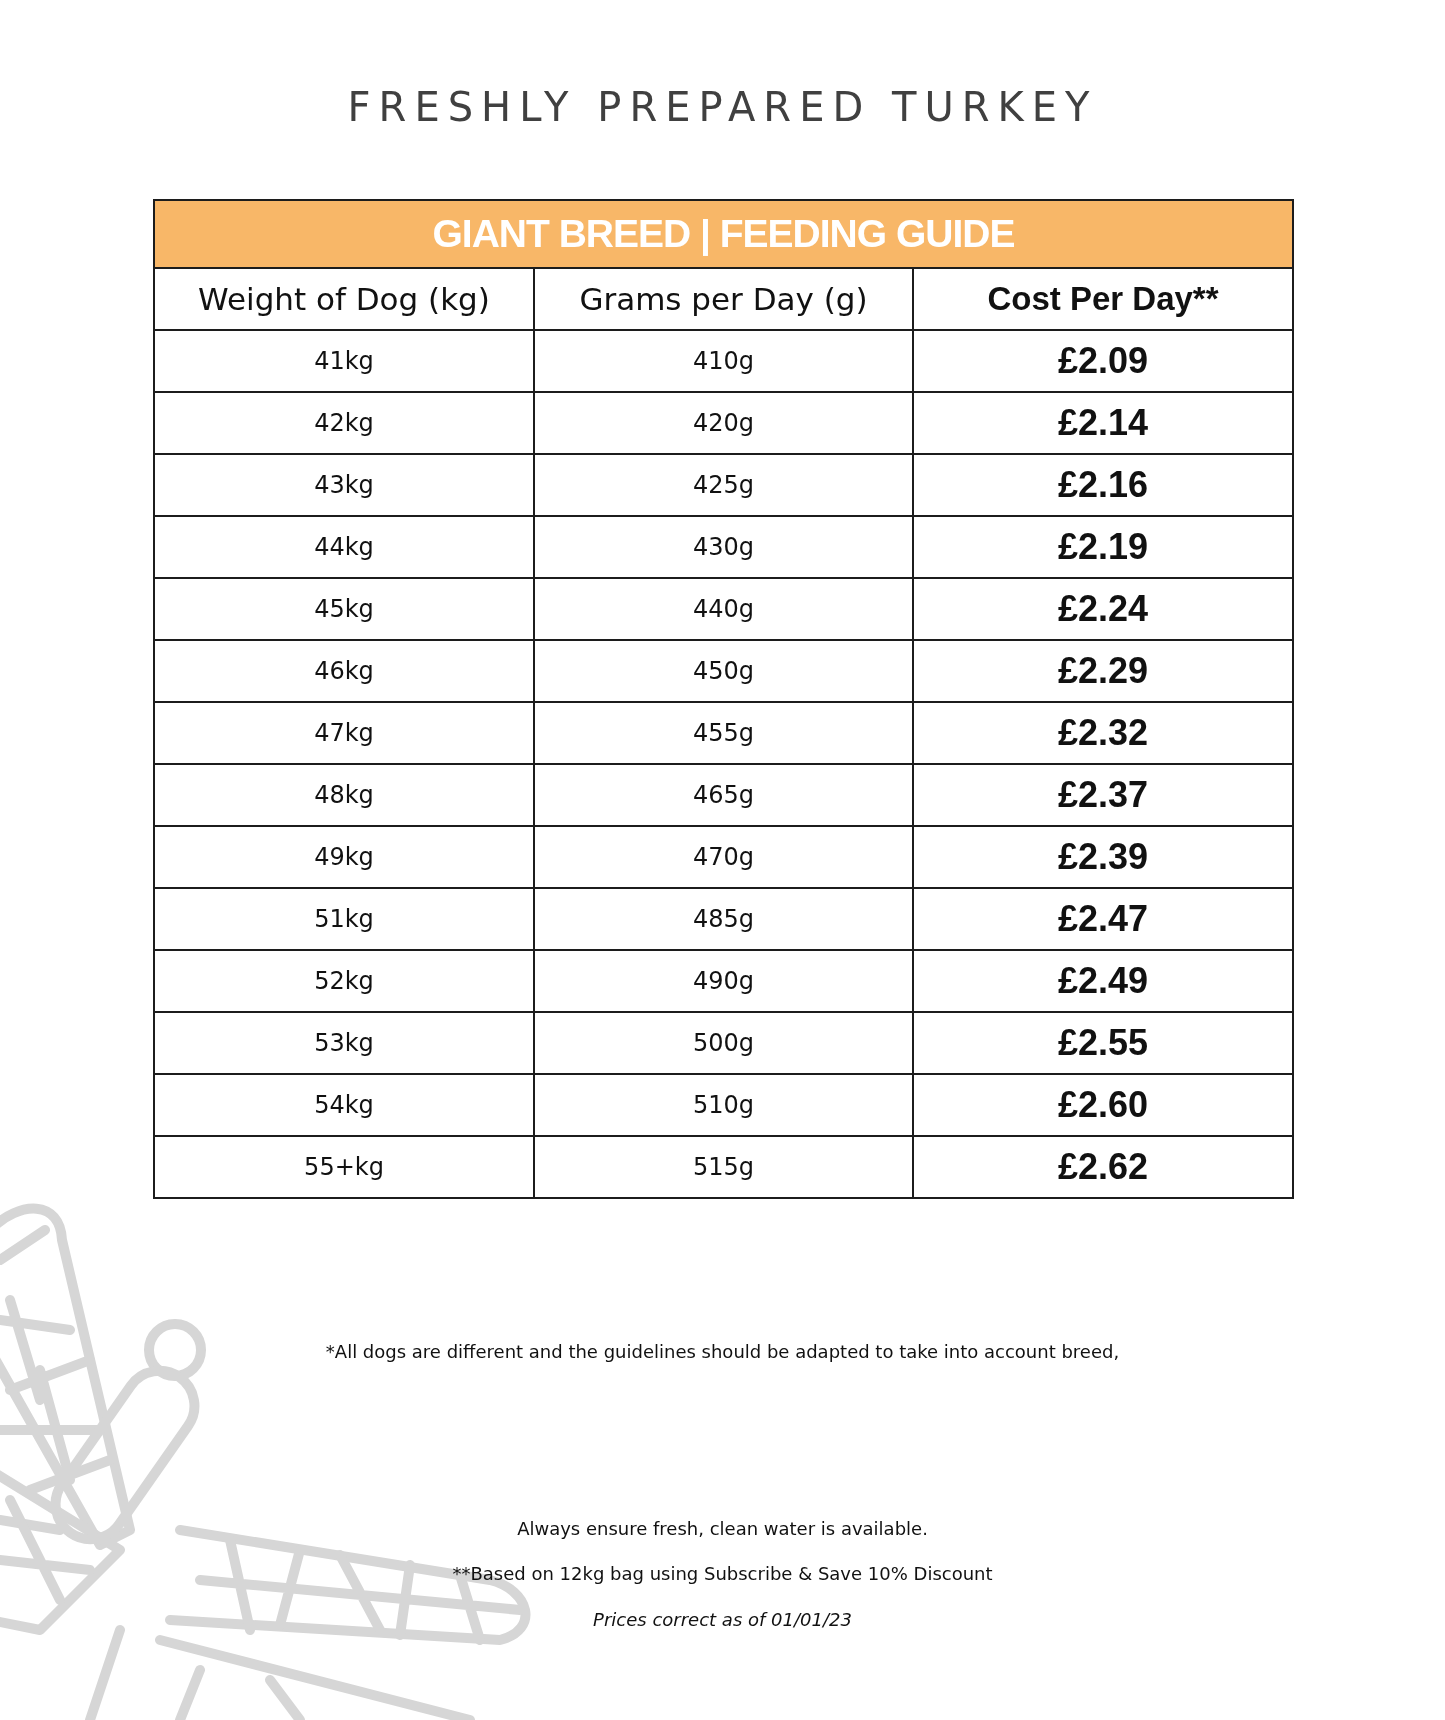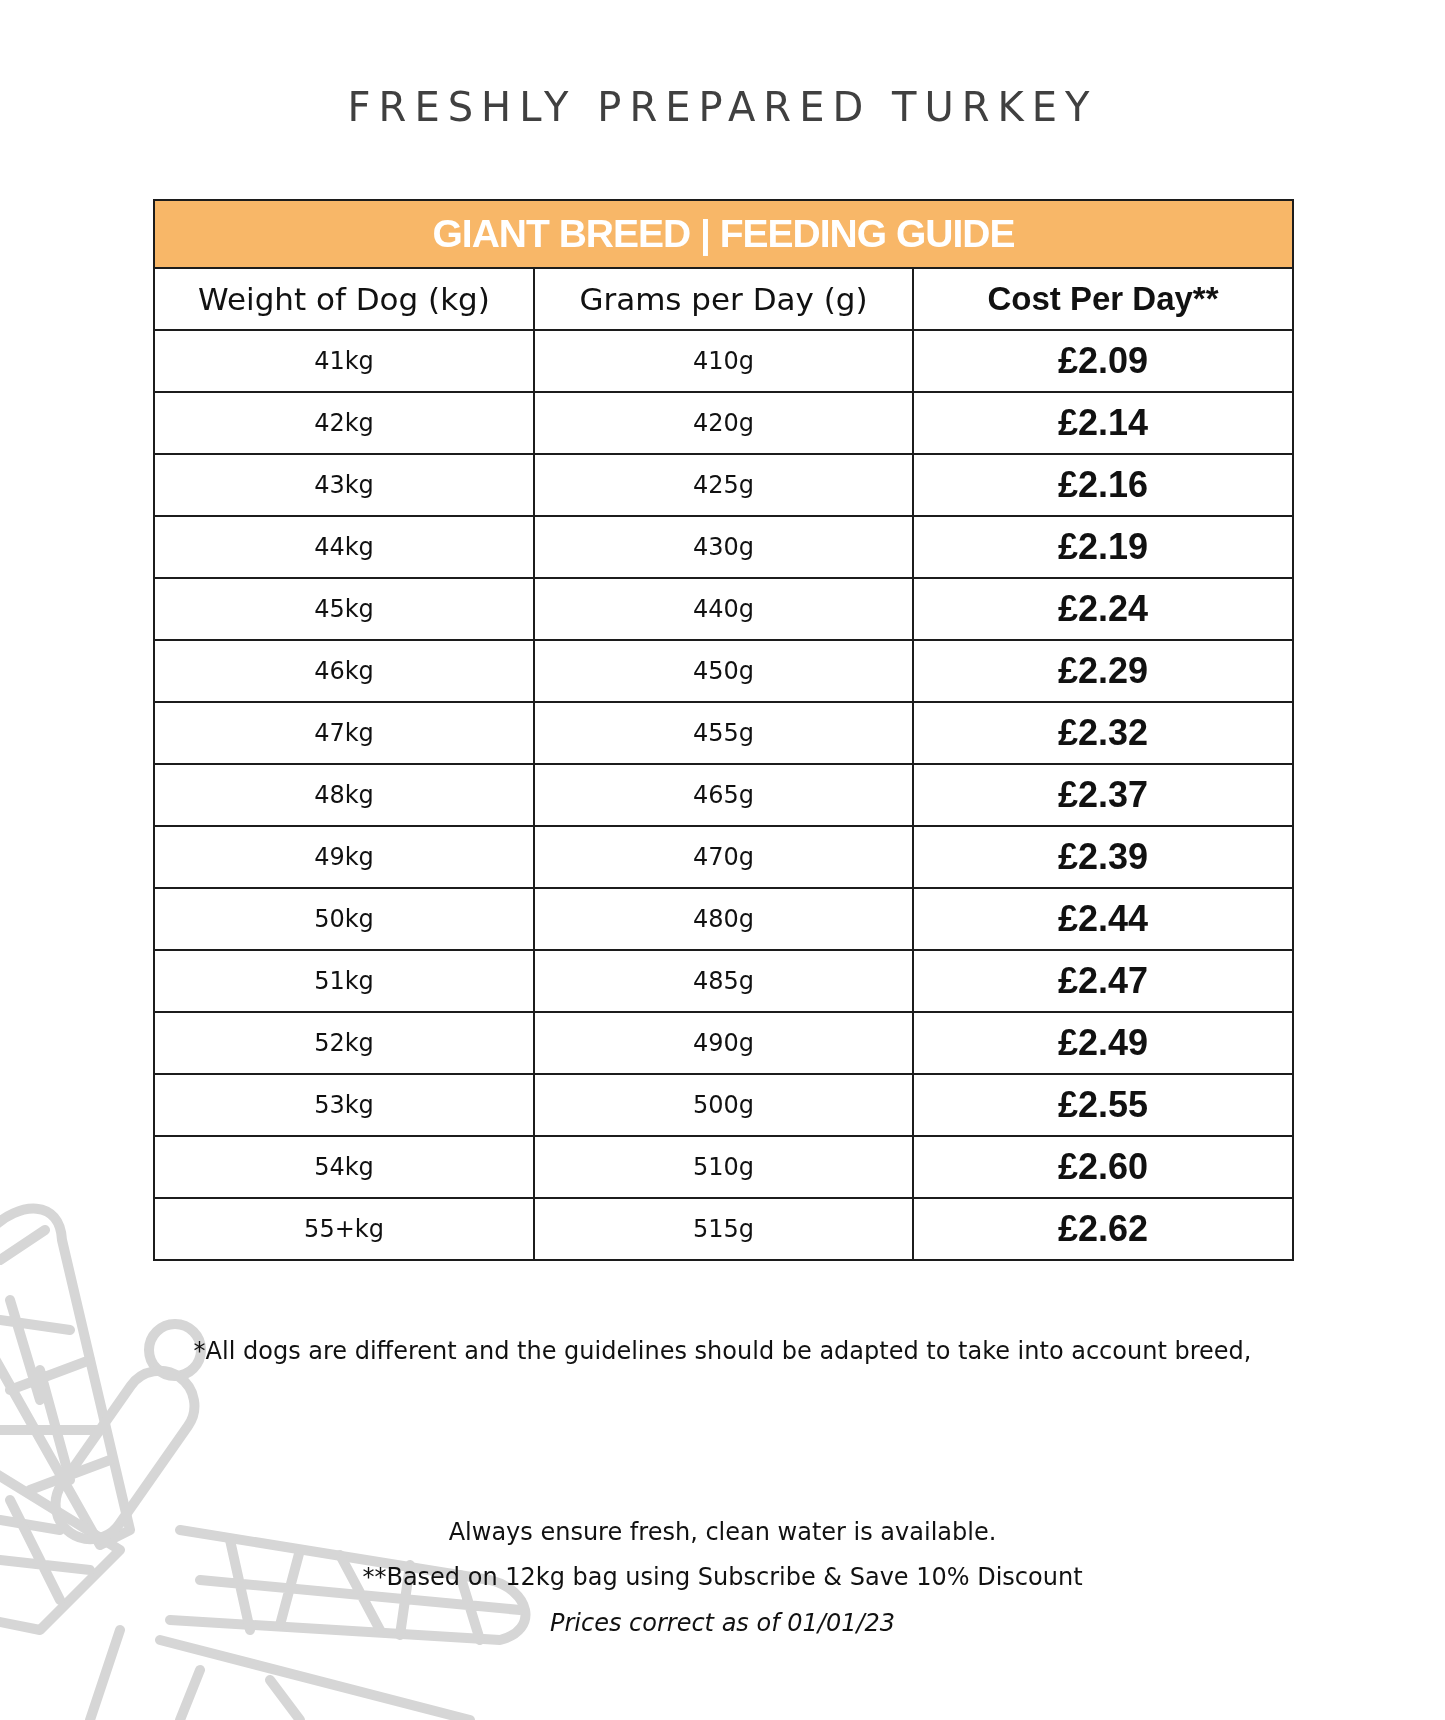--- a/index.html
+++ b/index.html
@@ -25,21 +25,21 @@
   }
   .banner th {
     background:#f8b768; color:#ffffff; height:66px;
     font-family:"Liberation Sans", sans-serif; font-weight:bold;
     font-size:39px; letter-spacing:-1px;margin-top:28px;
   }
   .col-head th { height:60px; font-weight:normal; font-size:31px; color:#111; background:#fff;text-align:center; }
   .col-head th.bold { font-family:"Liberation Sans", sans-serif; font-weight:bold; font-size:33px; }
   .data-row td { height:60px; color:#111; background:#fff; }
   .data-row td.cost { font-family:"Liberation Sans", sans-serif; font-weight:bold; font-size:36px;margin-left:10px; }
-  .notes { position:absolute; left:0; width:1445px; text-align:center; font-family:"DejaVu Sans", sans-serif; font-size:24px; color:#111; }
+  .notes { position:absolute; left:0; width:1445px; text-align:center; font-family:"DejaVu Sans", sans-serif; font-size:18px; color:#111; }
   .notes p { margin:0; }
   .note-1 { top:1330px; line-height:43px; }
   .note-2 { top:1498px;margin-top:20px; }
   .note-3 { top:1563px; }
   .note-4 { top:1609px; font-style:italic; }
 </style>
 </head>
 <body>
 
 <svg class="watermark" viewBox="0 0 560 520" fill="none" stroke="#d6d6d6" stroke-width="10" stroke-linecap="round" stroke-linejoin="round">
@@ -117,25 +117,20 @@
         <td>48kg</td>
         <td>465g</td>
         <td class="cost">£2.37</td>
       </tr>
     <tr class="data-row">
         <td>49kg</td>
         <td>470g</td>
         <td class="cost">£2.39</td>
       </tr>
     <tr class="data-row">
-        <td>50kg</td>
-        <td>480g</td>
-        <td class="cost">£2.44</td>
-      </tr>
-    <tr class="data-row">
         <td>51kg</td>
         <td>485g</td>
         <td class="cost">£2.47</td>
       </tr>
     <tr class="data-row">
         <td>52kg</td>
         <td>490g</td>
         <td class="cost">£2.49</td>
       </tr>
     <tr class="data-row">

